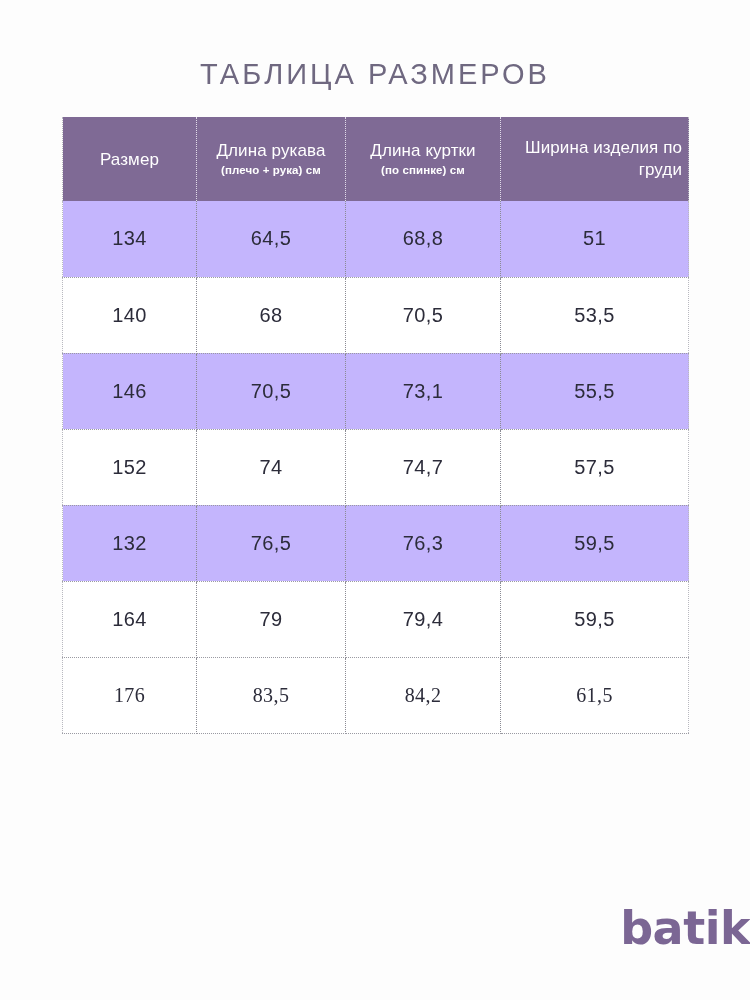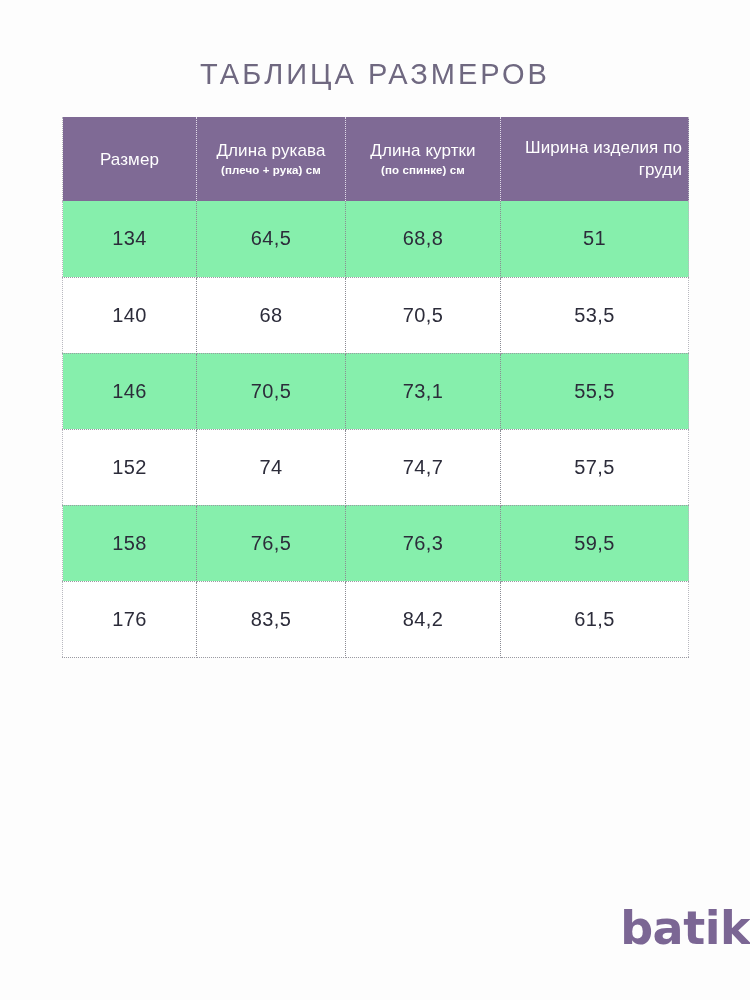--- a/index.html
+++ b/index.html
@@ -105,33 +105,34 @@
     color: #2c2c3a;
     letter-spacing: 0.4px;
     border-right: 1px dotted #8b8b93;
     border-bottom: 1px dotted #9a9aa2;
     box-sizing: border-box;
   }
   tbody td:last-child {
     border-right: none;
   }
   tbody tr.stripe td {
-    background: #86efac;
+    background: #c4b5fd;
   }
   tbody tr.plain td {
     background: #ffffff;
   }
 
   
   table.size-table {
     border-left: 1px dotted #b9b9c0;
     border-right: 1px dotted #b9b9c0;
   }
   tbody tr:last-child td {
     border-bottom: 1px dotted #9a9aa2;
+    font-family: Liberation Serif, serif;
   }
 
   
   .logo {
     position: absolute;
     left: 0;
     top: 903px;
     width: 750px;
     text-align: right;
     white-space: nowrap;
@@ -208,23 +209,29 @@
             <td>73,1</td>
             <td>55,5</td>
           </tr>
           <tr class="plain">
             <td>152</td>
             <td>74</td>
             <td>74,7</td>
             <td>57,5</td>
           </tr>
           <tr class="stripe">
-            <td>158</td>
+            <td>132</td>
             <td>76,5</td>
             <td>76,3</td>
+            <td>59,5</td>
+          </tr>
+          <tr class="plain">
+            <td>164</td>
+            <td>79</td>
+            <td>79,4</td>
             <td>59,5</td>
           </tr>
           <tr class="plain">
             <td>176</td>
             <td>83,5</td>
             <td>84,2</td>
             <td>61,5</td>
           </tr>
         </tbody>
     </table>

